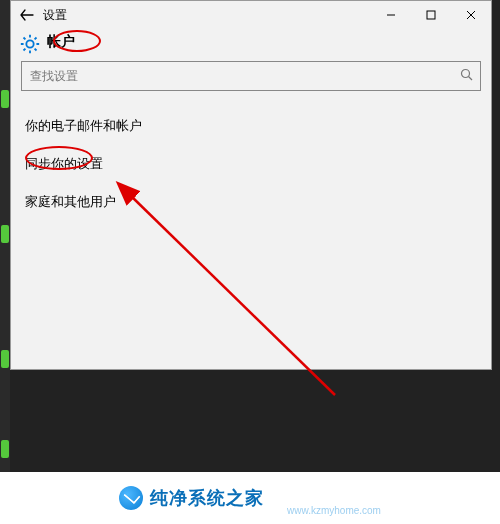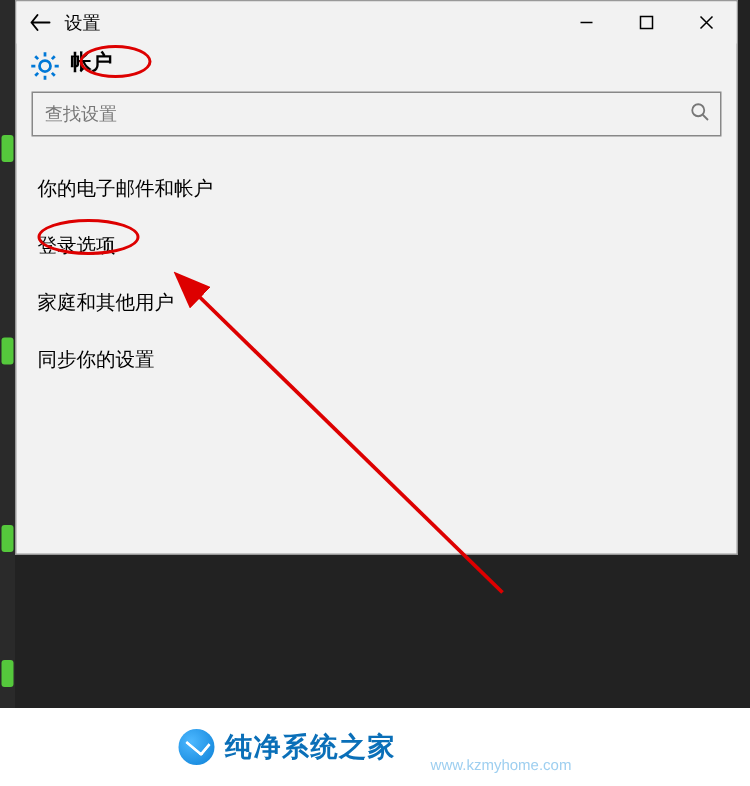--- a/index.html
+++ b/index.html
@@ -223,23 +223,22 @@
       <span class="mag">
         <svg width="13" height="13" viewBox="0 0 13 13">
             <circle cx="5.5" cy="5.5" r="4" stroke="#777" stroke-width="1.2" fill="none"></circle>
             <line x1="8.5" y1="8.5" x2="12" y2="12" stroke="#777" stroke-width="1.2"></line>
           </svg>
       </span>
     </div>
 
     <div class="menu">
       <div class="menu-item">你的电子邮件和帐户</div>
-      <div class="menu-item">登录选项</div>
+      <div class="menu-item">同步你的设置</div>
       <div class="menu-item">家庭和其他用户</div>
-      <div class="menu-item">同步你的设置</div>
     </div>
 
     <div class="ellipse e1"></div>
     <div class="ellipse e2"></div>
   </div>
 
   <svg class="arrow-svg">
     <defs>
       <marker id="ah" markerWidth="10" markerHeight="8" refX="2" refY="4" orient="auto">
         <path d="M0,0 L10,4 L0,8 Z" fill="#d00"></path>

